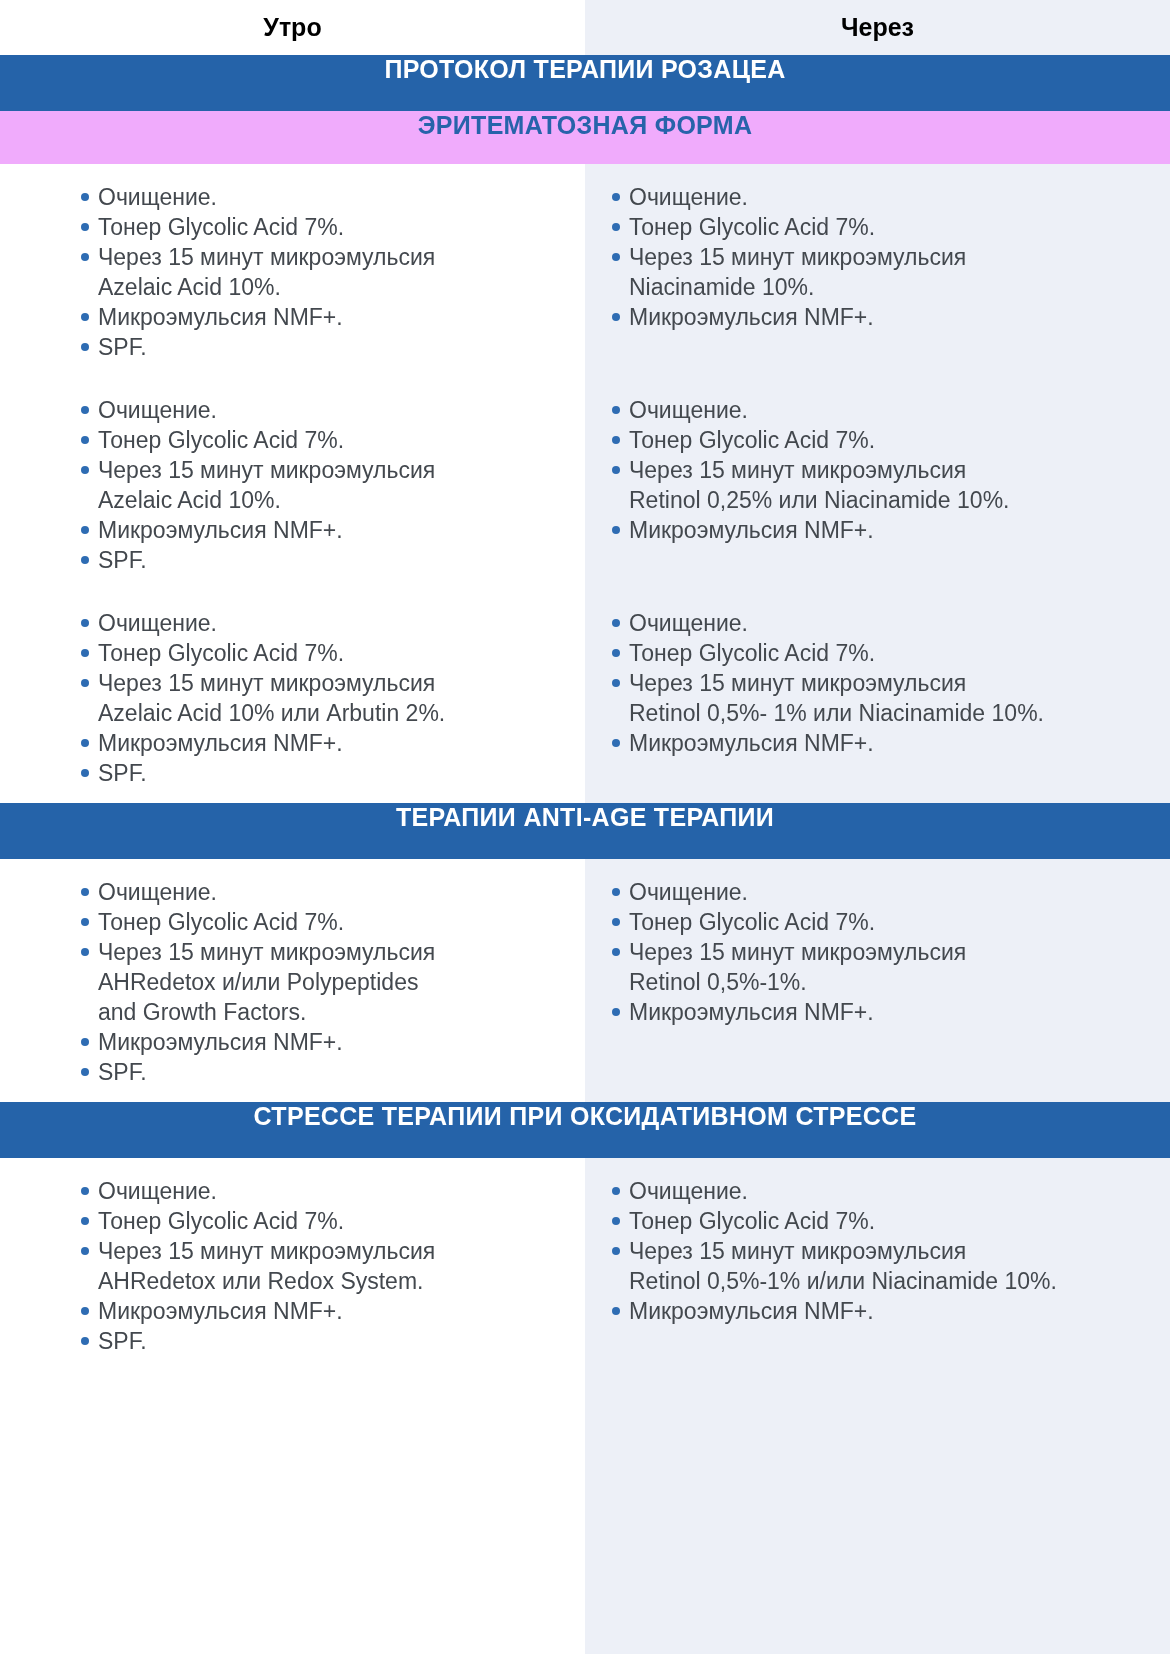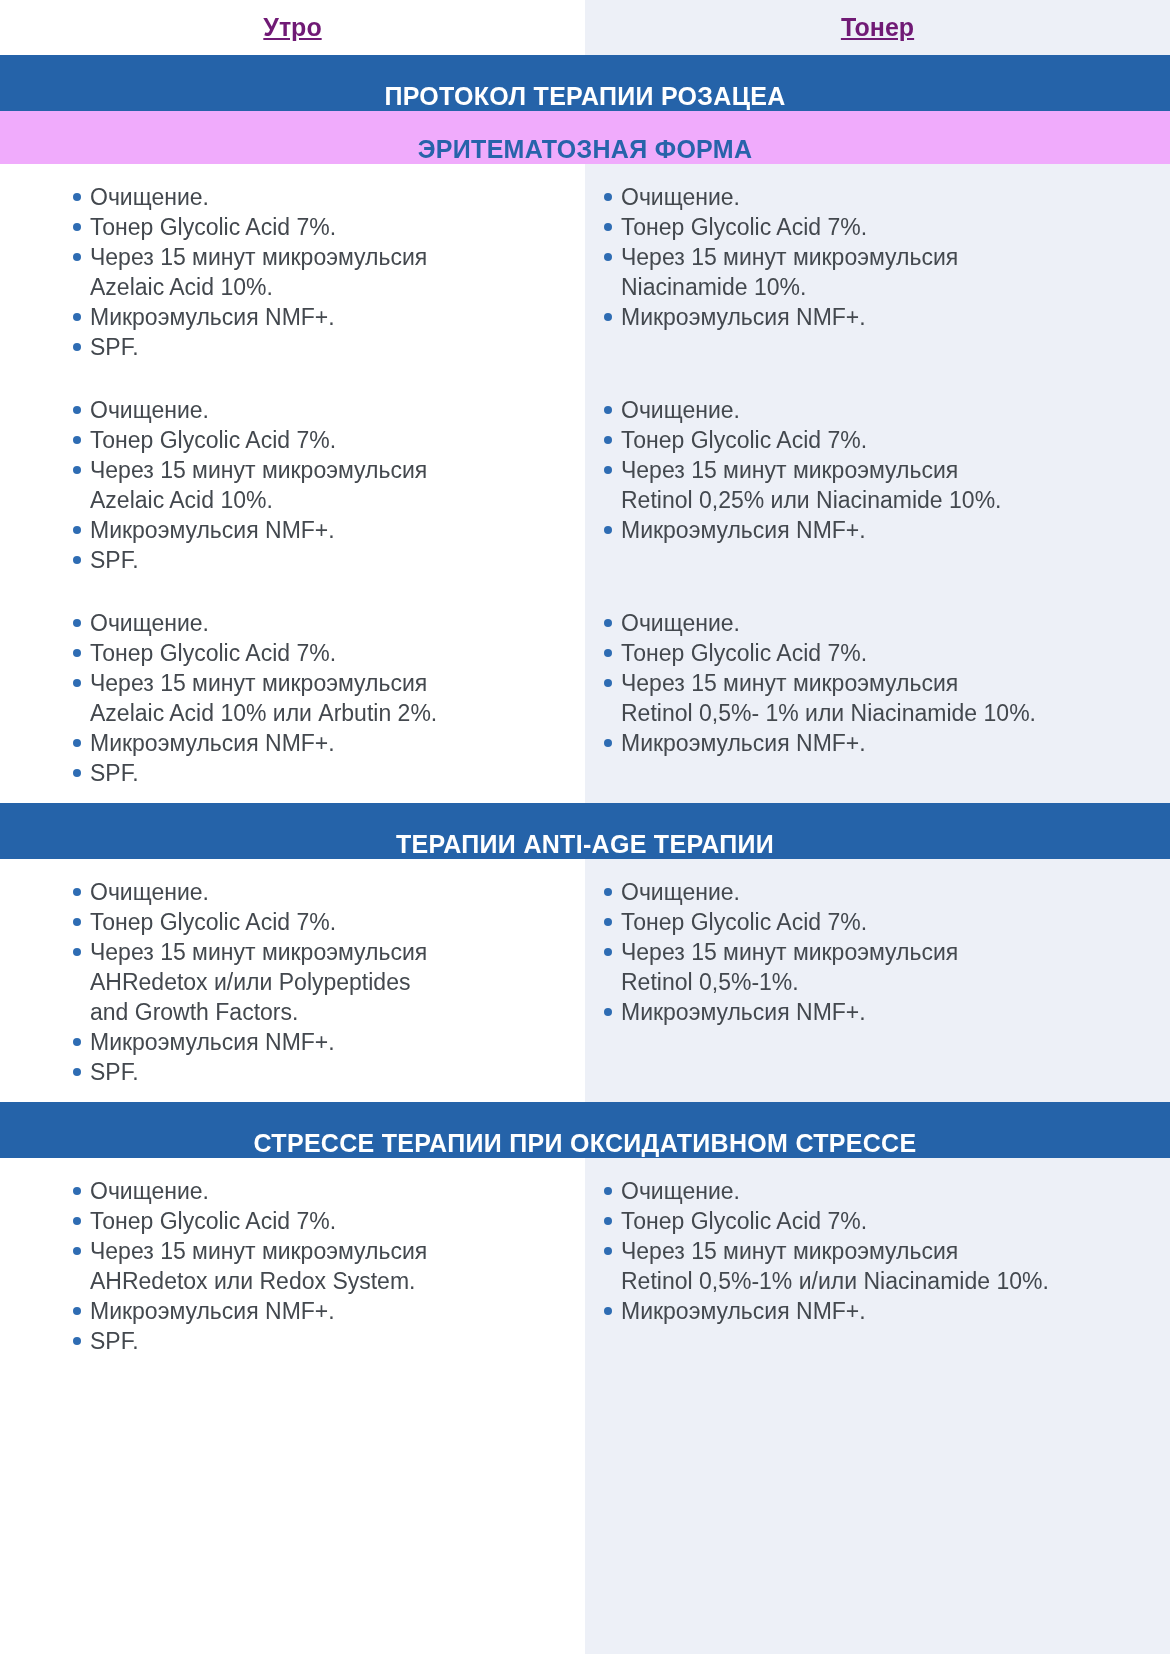--- a/index.html
+++ b/index.html
@@ -35,31 +35,30 @@
     display: flex;
     flex: none;
   }
   .hcol {
     width: 585px;
     display: flex;
     align-items: center;
     justify-content: center;
   }
   .hlabel {
-    color: #701a75;
+    color: #000000;
     font-size: 25px;
     font-weight: bold;
-    text-decoration: underline;
   }
 
   
   .banner {
     flex: none;
     display: flex;
-    align-items: flex-end;
+    align-items: flex-start;
     justify-content: center;
     text-align: center;
     font-weight: bold;
     font-size: 25px;
     letter-spacing: 0.3px;
   }
   .banner-blue {
     height: 56px;
     background: #2563a9;
     color: #ffffff;
@@ -67,21 +66,21 @@
   .banner-light {
     height: 53px;
     background: #f0abfc;
     color: #2763aa;
   }
 
   
   .content {
     flex: none;
     display: flex;
-    padding: 18px 0 15px 4px;
+    padding: 18px 0 15px 12px;
   }
   .content.grow { flex: 1 1 auto; }
   ul.list {
     list-style: none;
     width: 585px;
     flex: none;
   }
   ul.list.morning { padding-left: 86px; padding-right: 30px; }
   ul.list.evening { padding-left: 32px;  padding-right: 30px; }
   ul.list li {
@@ -106,21 +105,21 @@
 <body>
 
 <div class="page">
   <div class="evening-shade"></div>
 
   <header class="header-row">
     <div class="hcol">
       <span class="hlabel">Утро</span>
     </div>
     <div class="hcol">
-      <span class="hlabel">Тонер</span>
+      <span class="hlabel">Через</span>
     </div>
   </header>
 
   <div class="banner banner-blue">
     <span>ПРОТОКОЛ ТЕРАПИИ РОЗАЦЕА</span>
   </div>
 
   <div class="banner banner-light">
     <span>ЭРИТЕМАТОЗНАЯ ФОРМА</span>
   </div>

